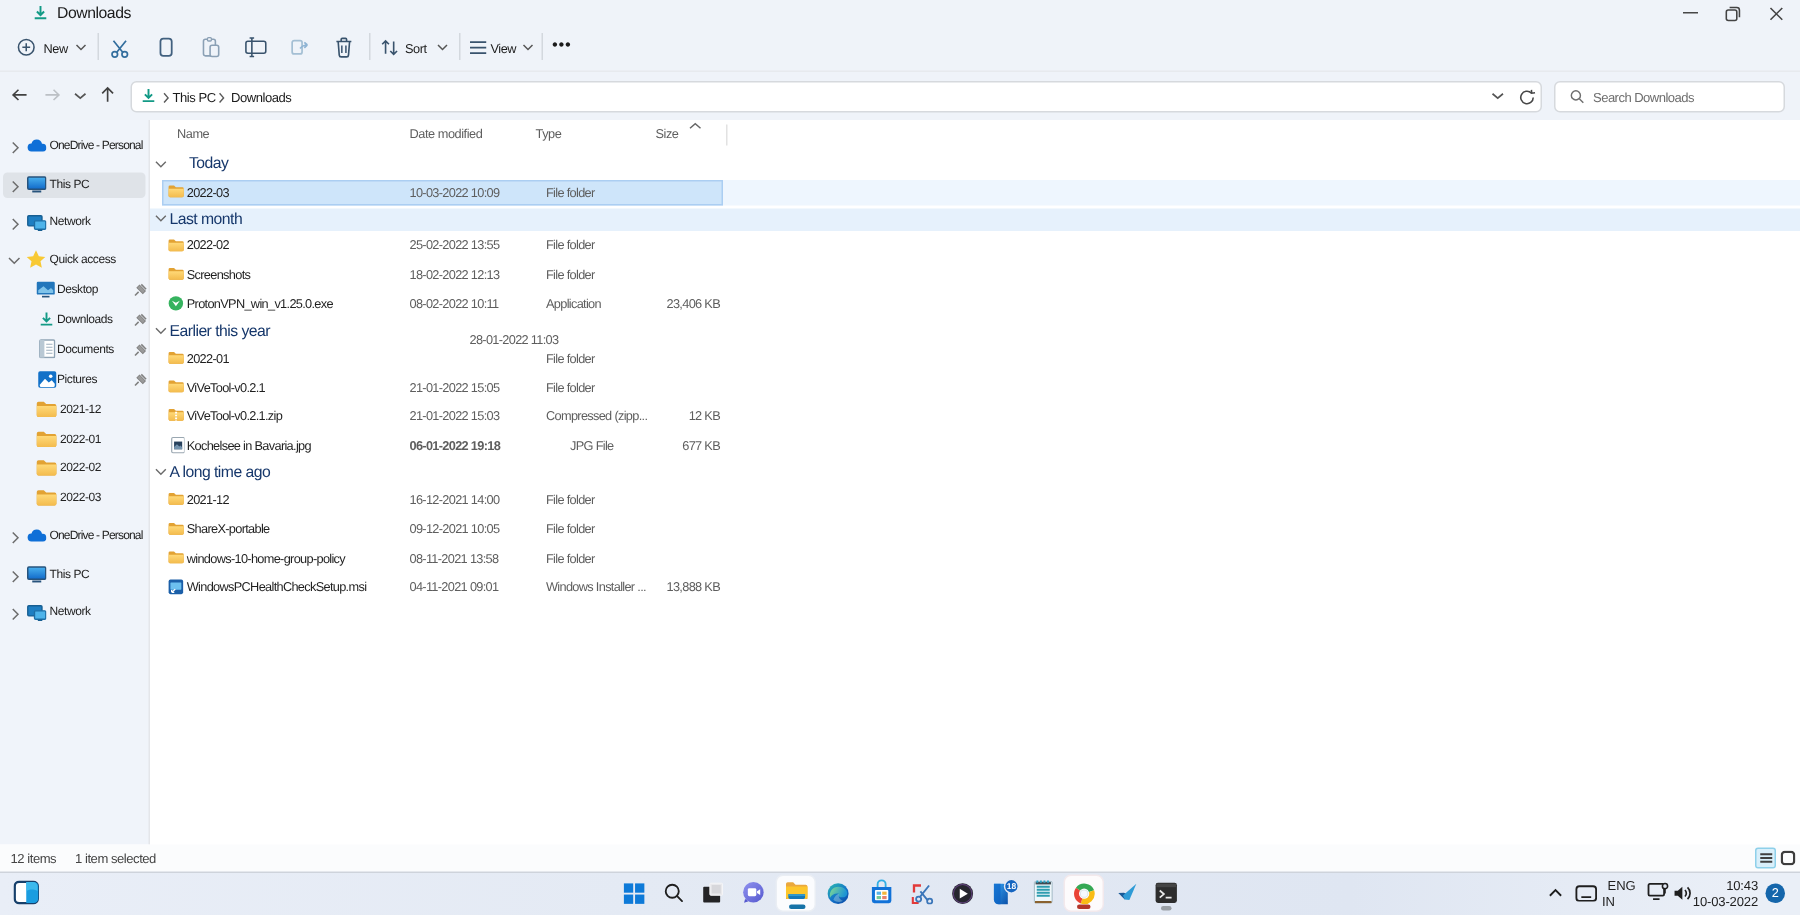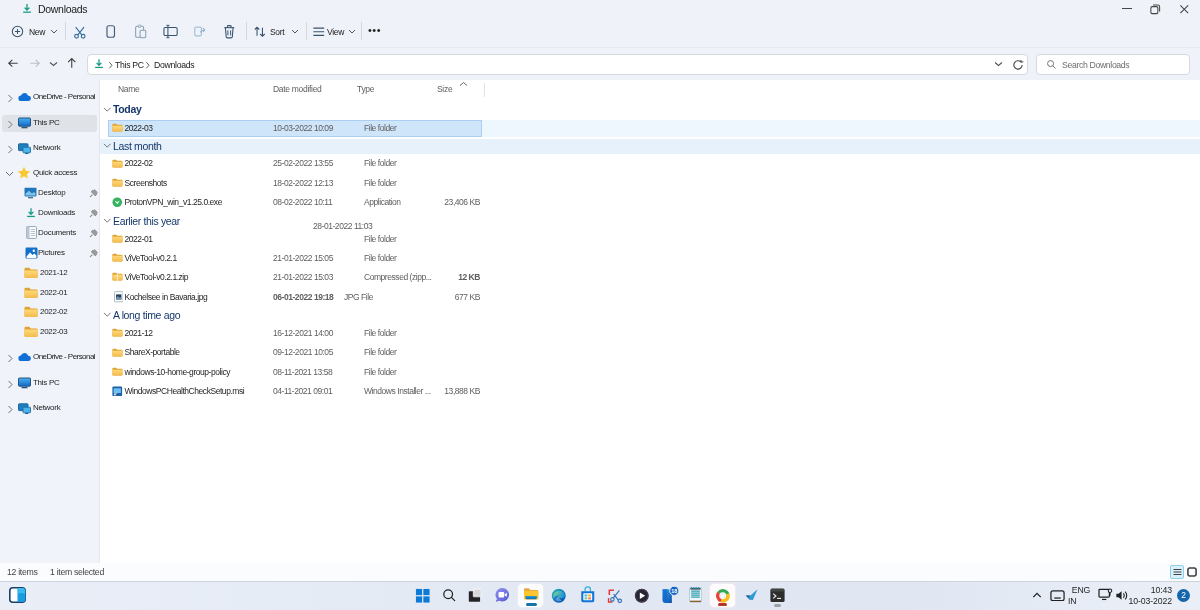--- a/index.html
+++ b/index.html
@@ -299,21 +299,21 @@
 <svg class="abs" style="left:459px;top:81px;" width="9" height="6" viewBox="0 0 9 6">
     <path d="M1 4.5 L4.5 1.5 L8 4.5" fill="none" stroke="#666" stroke-width="1"></path>
   </svg>
 <div class="abs" style="left:484px;top:83px;width:1px;height:14px;background:#e2e2e2;"></div>
 <div class="abs" style="left:482px;top:119.8px;width:718px;height:17px;background:#eef6fe;"></div>
 <div class="abs" style="left:108px;top:119.8px;width:374px;height:17px;background:#cee5fa;border:1px solid #abcef2;"></div>
 <div class="abs" style="left:100px;top:139px;width:1100px;height:14.5px;background:#e6f1fc;"></div>
 <svg class="abs" style="left:103px;top:105.8px" width="8.5" height="7.5" viewBox="0 0 9 8">
     <use href="#chevD"></use>
   </svg>
-<div class="abs grp" style="left:113px;top:103.3px;font-weight:bold;">Today</div>
+<div class="abs grp" style="left:126px;top:103.3px;">Today</div>
 <svg class="abs" style="left:103px;top:142.0px" width="8.5" height="7.5" viewBox="0 0 9 8">
     <use href="#chevD"></use>
   </svg>
 <div class="abs grp" style="left:113px;top:139.5px;text-align:right;">Last month</div>
 <svg class="abs" style="left:103px;top:217.3px" width="8.5" height="7.5" viewBox="0 0 9 8">
     <use href="#chevD"></use>
   </svg>
 <div class="abs grp" style="left:113px;top:214.8px;">Earlier this year</div>
 <svg class="abs" style="left:103px;top:311.4px" width="8.5" height="7.5" viewBox="0 0 9 8">
     <use href="#chevD"></use>
@@ -357,29 +357,29 @@
 <div class="abs row-txt" style="left:124.5px;top:253.1px;">ViVeTool-v0.2.1</div>
 <div class="abs row-txt mut" style="left:273px;top:253.1px;">21-01-2022 15:05</div>
 <div class="abs row-txt mut" style="left:364px;top:253.1px;">File folder</div>
 <svg class="abs" style="left:112px;top:272.3px" width="10.8" height="9.3" viewBox="0 0 14 12">
     <use href="#folder"></use>
     <path d="M7 3.2 V11.2" stroke="#fff" stroke-width="1.7" stroke-dasharray="1.5 1"></path>
   </svg>
 <div class="abs row-txt" style="left:124.5px;top:272.1px;">ViVeTool-v0.2.1.zip</div>
 <div class="abs row-txt mut" style="left:273px;top:272.1px;">21-01-2022 15:03</div>
 <div class="abs row-txt mut" style="left:364px;top:272.1px;">Compressed (zipp...</div>
-<div class="abs row-txt mut" style="left:380px;top:272.1px;width:100px;text-align:right;font-weight:bold;">12 KB</div>
+<div class="abs row-txt mut" style="left:380px;top:272.1px;width:100px;text-align:right;">12 KB</div>
 <svg class="abs" style="left:113.5px;top:291.0px" width="9.5" height="11.5" viewBox="0 0 12 14">
     <rect x="0.6" y="0.6" width="10.8" height="12.8" rx="1" fill="#fff" stroke="#9aa7b1" stroke-width="1"></rect>
     <rect x="2.6" y="4" width="6.8" height="6.5" fill="#27415c"></rect>
     <path d="M2.6 8.5 L5 6.2 L7 8.2 L8 7.3 L9.4 8.8 V10.5 H2.6 Z" fill="#7292ad"></path>
   </svg>
 <div class="abs row-txt" style="left:124.5px;top:291.5px;">Kochelsee in Bavaria.jpg</div>
 <div class="abs row-txt mut" style="left:273px;top:291.5px;font-weight:bold;">06-01-2022 19:18</div>
-<div class="abs row-txt mut" style="left:344px;top:291.5px;text-align:right;">JPG File</div>
+<div class="abs row-txt mut" style="left:380px;top:291.5px;text-align:right;">JPG File</div>
 <div class="abs row-txt mut" style="left:380px;top:291.5px;width:100px;text-align:right;">677 KB</div>
 <svg class="abs" style="left:112px;top:328.0px" width="10.8" height="9.3" viewBox="0 0 14 12">
     <use href="#folder"></use>
   </svg>
 <div class="abs row-txt" style="left:124.5px;top:327.8px;">2021-12</div>
 <div class="abs row-txt mut" style="left:273px;top:327.8px;">16-12-2021 14:00</div>
 <div class="abs row-txt mut" style="left:364px;top:327.8px;">File folder</div>
 <svg class="abs" style="left:112px;top:347.5px" width="10.8" height="9.3" viewBox="0 0 14 12">
     <use href="#folder"></use>
   </svg>

